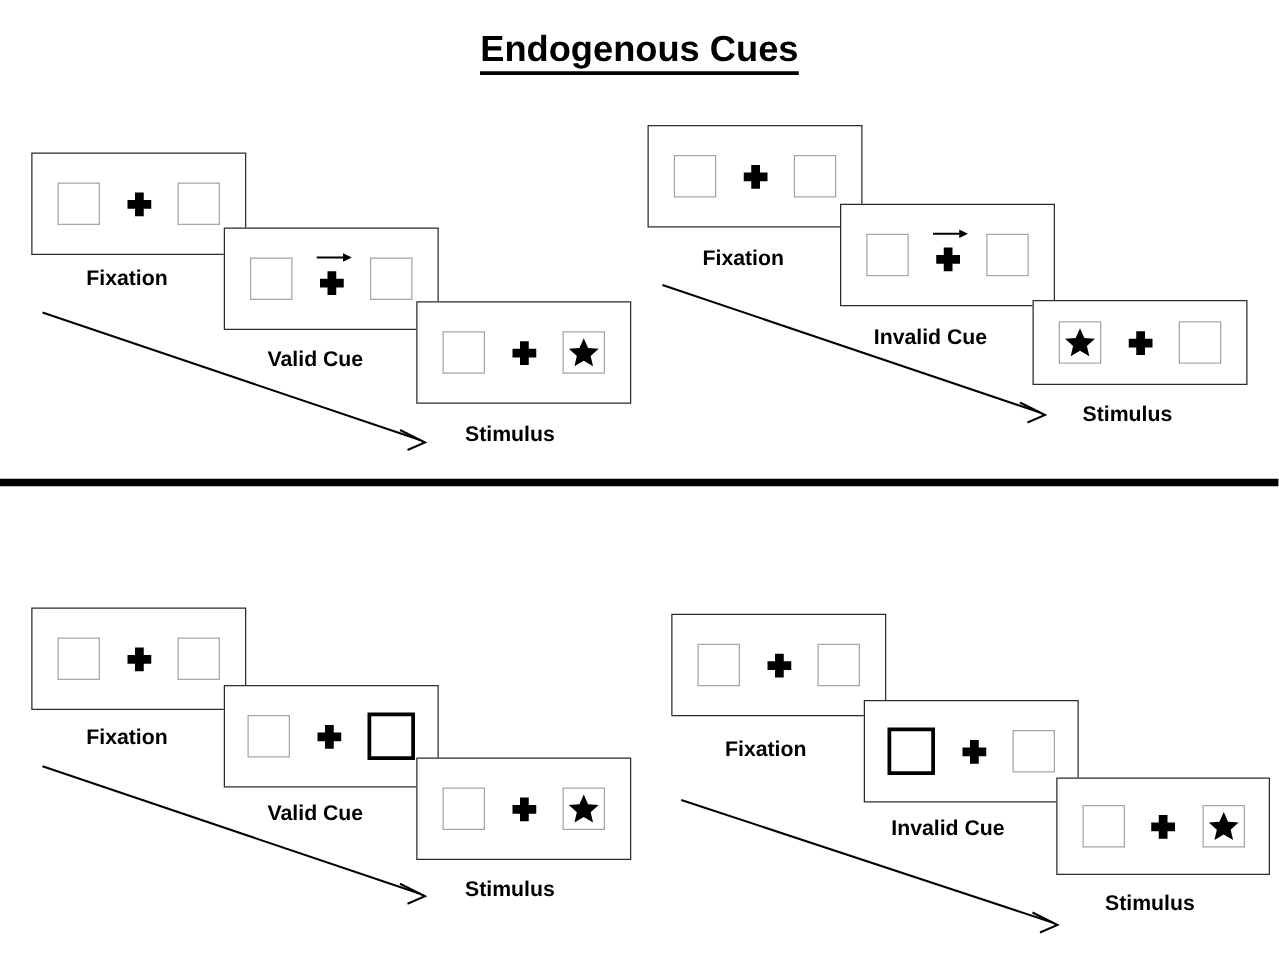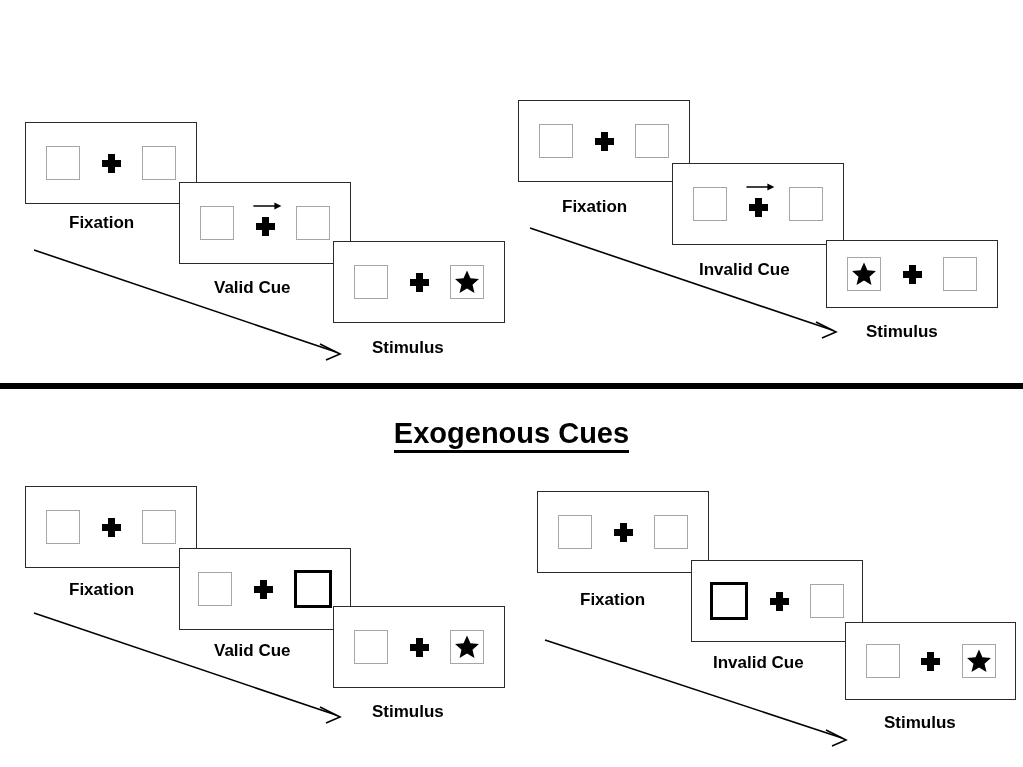--- a/index.html
+++ b/index.html
@@ -140,20 +140,23 @@
     position: absolute;
     z-index: 2;
     pointer-events: none;
   }
 </style>
 </head>
 <body>
 
 <div id="stage">
 
+  <div class="section-title" style="top:26px;">
+    <span>Endogenous Cues</span>
+  </div>
 
   <svg class="flow-arrow" style="left:28px; top:244px;" width="324" height="124" viewBox="0 0 324 124">
     <line x1="6" y1="6" x2="308" y2="108" stroke="#000" stroke-width="1.6"></line>
     <polyline points="292,100 312,110 298,116" fill="none" stroke="#000" stroke-width="1.6"></polyline>
   </svg>
 
   <div class="panel" style="left:25px; top:122px; width:172px; height:82px;">
     <div class="panel-inner">
       <div class="slot"></div>
       <div class="gap"></div>
@@ -247,23 +250,20 @@
         <div class="plus"></div>
       </div>
       <div class="gap"></div>
       <div class="slot"></div>
     </div>
   </div>
   <div class="stage-label" style="left:866px; top:322px;">Stimulus</div>
 
   <div class="divider" style="top:383px;"></div>
 
-  <div class="section-title" style="top:419px;">
-    <span>Exogenous Cues</span>
-  </div>
 
   <svg class="flow-arrow" style="left:28px; top:607px;" width="324" height="124" viewBox="0 0 324 124">
     <line x1="6" y1="6" x2="308" y2="108" stroke="#000" stroke-width="1.6"></line>
     <polyline points="292,100 312,110 298,116" fill="none" stroke="#000" stroke-width="1.6"></polyline>
   </svg>
 
   <div class="panel" style="left:25px; top:486px; width:172px; height:82px;">
     <div class="panel-inner">
       <div class="slot"></div>
       <div class="gap"></div>

